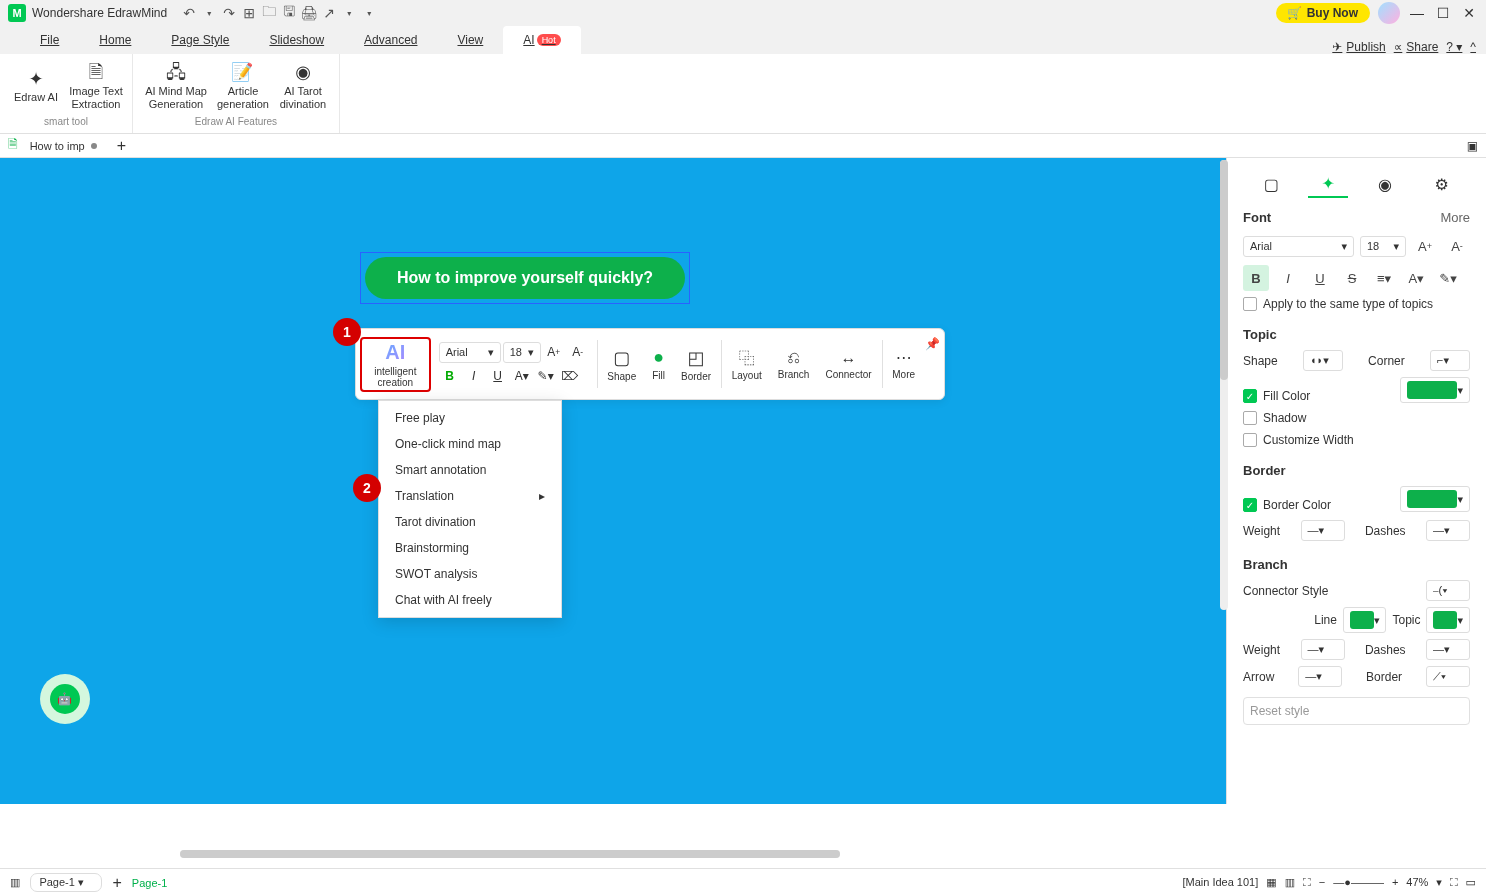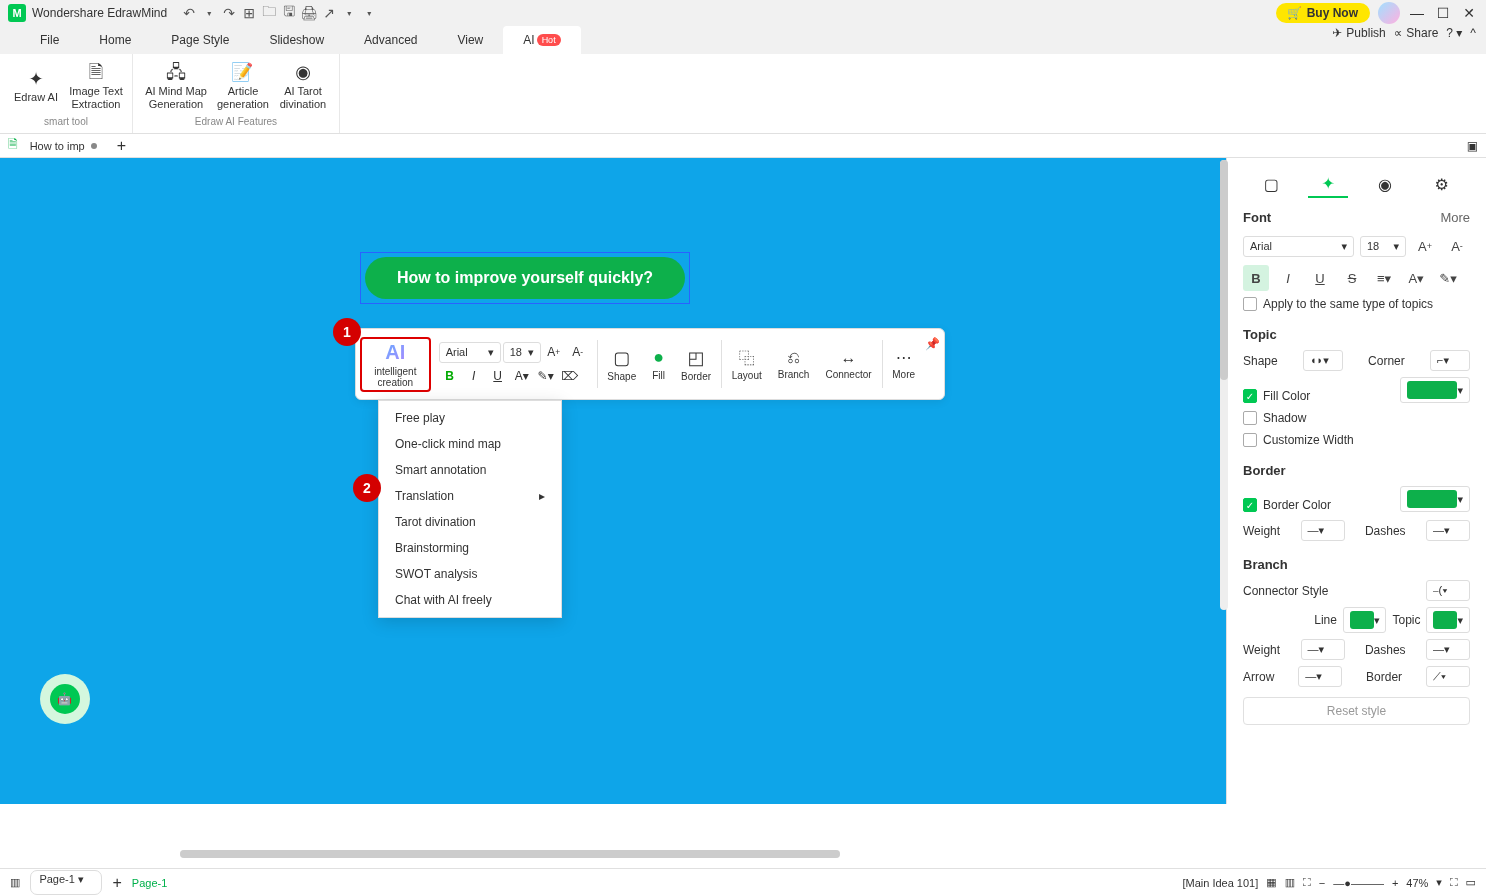--- a/index.html
+++ b/index.html
@@ -6,21 +6,21 @@
 body { width:1486px; height:896px; background:#fff; overflow:hidden; font-size:12px; color:#333; position:relative; }
 .titlebar { height:26px; background:#f1f1f1; display:flex; align-items:center; padding:0 8px; gap:6px; }
 .logo { width:18px; height:18px; background:#00c853; border-radius:3px; display:flex; align-items:center; justify-content:center; color:#fff; font-weight:bold; font-size:11px; }
 .app-title { font-size:12px; }
 .qat { display:flex; gap:4px; margin-left:8px; align-items:center; }
 .qat span { width:16px; height:16px; display:flex; align-items:center; justify-content:center; color:#555; cursor:pointer; font-size:14px; }
 .title-right { margin-left:auto; display:flex; gap:8px; align-items:center; }
 .buy { background:#ffe600; border-radius:12px; padding:3px 12px; font-size:12px; font-weight:600; display:flex; align-items:center; gap:4px; cursor:pointer; }
 .avatar { width:22px; height:22px; border-radius:50%; background:linear-gradient(135deg,#a0e0ff,#ffb0e0); }
 .winbtn { width:18px; height:18px; display:flex; align-items:center; justify-content:center; cursor:pointer; font-size:14px; }
-.menubar { height:28px; background:#f1f1f1; display:flex; align-items:flex-start; padding-left:20px; }
+.menubar { height:28px; background:#f1f1f1; display:flex; align-items:flex-end; padding-left:20px;text-decoration:underline; }
 .menu-item { padding:0 20px; font-size:12px; cursor:pointer; height:28px; display:flex; align-items:center; }
 .menu-item.active { background:#fff; border-radius:4px 4px 0 0; }
 .hot { background:#ff4d4d; color:#fff; font-size:9px; padding:1px 5px; border-radius:6px; margin-left:2px; }
 .menu-right { margin-left:auto; display:flex; gap:8px; padding-right:10px; align-items:center; }
 .menu-action { display:flex; gap:4px; align-items:center; cursor:pointer; font-size:12px; }
 .ribbon { height:80px; background:#fff; display:flex; border-bottom:1px solid #e0e0e0; }
 .rgroup { display:flex; flex-direction:column; align-items:center; padding:4px 8px; border-right:1px solid #e8e8e8; }
 .ritems { display:flex; gap:4px; flex:1; }
 .ritem { display:flex; flex-direction:column; align-items:center; justify-content:center; width:56px; cursor:pointer; font-size:11px; text-align:center; line-height:1.2; gap:2px; }
 .ritem .ico { font-size:18px; height:20px; display:flex; align-items:center; }
@@ -38,40 +38,40 @@
 .sect-head { display:flex; justify-content:space-between; font-weight:600; margin-bottom:8px; font-size:13px; }
 .row { display:flex; gap:6px; align-items:center; margin-bottom:6px; }
 .sel { border:1px solid #ddd; border-radius:3px; padding:3px 6px; display:flex; align-items:center; justify-content:space-between; cursor:pointer; font-size:11px; }
 .fmt-btn { width:26px; height:26px; display:flex; align-items:center; justify-content:center; border-radius:3px; cursor:pointer; font-size:13px; color:#444; }
 .fmt-btn.on { background:#d4f3e0; }
 .chk { display:flex; align-items:flex-end; gap:6px; margin-bottom:8px; font-size:12px; }
 .cb { width:14px; height:14px; border:1px solid #aaa; border-radius:2px; display:flex; align-items:center; justify-content:center; font-size:10px; color:#fff; }
 .cb.on { background:#00c853; border-color:#00c853; }
 .swatch { width:50px; height:18px; border-radius:3px; display:flex; align-items:center; }
 .swatch.green { background:#0db04b; }
-.reset { border:1px solid #e0e0e0; border-radius:4px; padding:6px; text-align:center; color:#999; cursor:pointer; margin-top:10px; }
+.reset { border:1px solid #e0e0e0; border-radius:4px; padding:6px; color:#999; cursor:pointer; margin-top:10px; }
 .node { position:absolute; left:360px; top:94px; }
 .node-sel { border:1px solid #2962ff; padding:4px; }
 .bubble { background:#0db04b; color:#fff; font-weight:600; font-size:16px; padding:12px 32px; border-radius:22px; }
 .float-toolbar { position:absolute; left:355px; top:170px; width:590px; height:72px; background:#fff; border:1px solid #ddd; border-radius:6px; box-shadow:0 2px 8px rgba(0,0,0,0.08); display:flex; align-items:center; padding:4px; gap:4px; }
 .ft-sect { display:flex; flex-direction:column; align-items:center; gap:2px; padding:0 6px; }
 .ft-big { border:2px solid #d00; border-radius:4px; padding:2px 6px; }
 .ai-icon { font-size:20px; font-weight:700; background:linear-gradient(135deg,#66aaff,#aa88ff);-webkit-background-clip:text;-webkit-text-fill-color:transparent; }
 .ft-lbl { font-size:10px; line-height:1.1; text-align:center; }
 .ft-divider { width:1px; height:48px; background:#e0e0e0; }
 .ft-col { display:flex; flex-direction:column; gap:2px; padding:0 4px; }
 .ft-row { display:flex; gap:2px; align-items:center; }
 .ft-btn { width:22px; height:22px; display:flex; align-items:center; justify-content:center; cursor:pointer; font-size:12px; }
 .callout { position:absolute; width:28px; height:28px; background:#d40000; color:#fff; border-radius:50%; display:flex; align-items:center; justify-content:center; font-weight:700; font-size:14px; z-index:20; }
 .ctx-menu { position:absolute; left:378px; top:242px; width:184px; background:#fff; border:1px solid #ddd; box-shadow:0 4px 16px rgba(0,0,0,0.15); padding:4px 0; z-index:15; }
 .ctx-item { padding:6px 16px; font-size:12px; cursor:pointer; display:flex; justify-content:space-between; align-items:center; }
 .ctx-item.boxed { border:2px solid #d00; margin:0 2px; }
 .statusbar { position:absolute; bottom:0; left:0; right:0; height:28px; border-top:1px solid #e0e0e0; display:flex; align-items:center; padding:0 10px; gap:10px; font-size:11px; }
-.pgsel { border:1px solid #ddd; padding:2px 18px 8px 8px; border-radius:7px; cursor:pointer; }
-.status-right { margin-left:auto; display:flex; gap:8px; align-items:center; }
+.pgsel { border:1px solid #ddd; padding:2px 18px 2px 8px; border-radius:7px; cursor:pointer; }
+.status-right { margin-left:auto; display:flex; gap:8px; align-items:flex-start; }
 .link { color:#00b04b; }
 .chat-fab { position:absolute; left:40px; bottom:80px; width:50px; height:50px; border-radius:50%; background:#d4f7de; display:flex; align-items:center; justify-content:center; cursor:pointer; }
 .chat-fab-inner { width:30px; height:30px; border-radius:50%; background:#00c853; color:#fff; display:flex; align-items:center; justify-content:center; }
 .vscroll { position:absolute; right:258px; top:160px; width:8px; height:450px; background:#eee; border-radius:4px; }
 .vthumb { width:8px; height:220px; background:#ccc; border-radius:4px; }
 .hscroll { position:absolute; bottom:38px; left:180px; width:660px; height:8px; background:#eee; border-radius:4px; }
 .hthumb { height:8px; width:660px; background:#ccc; border-radius:4px; }
 sup{font-size:0.7em}
 </style>
 </head>

